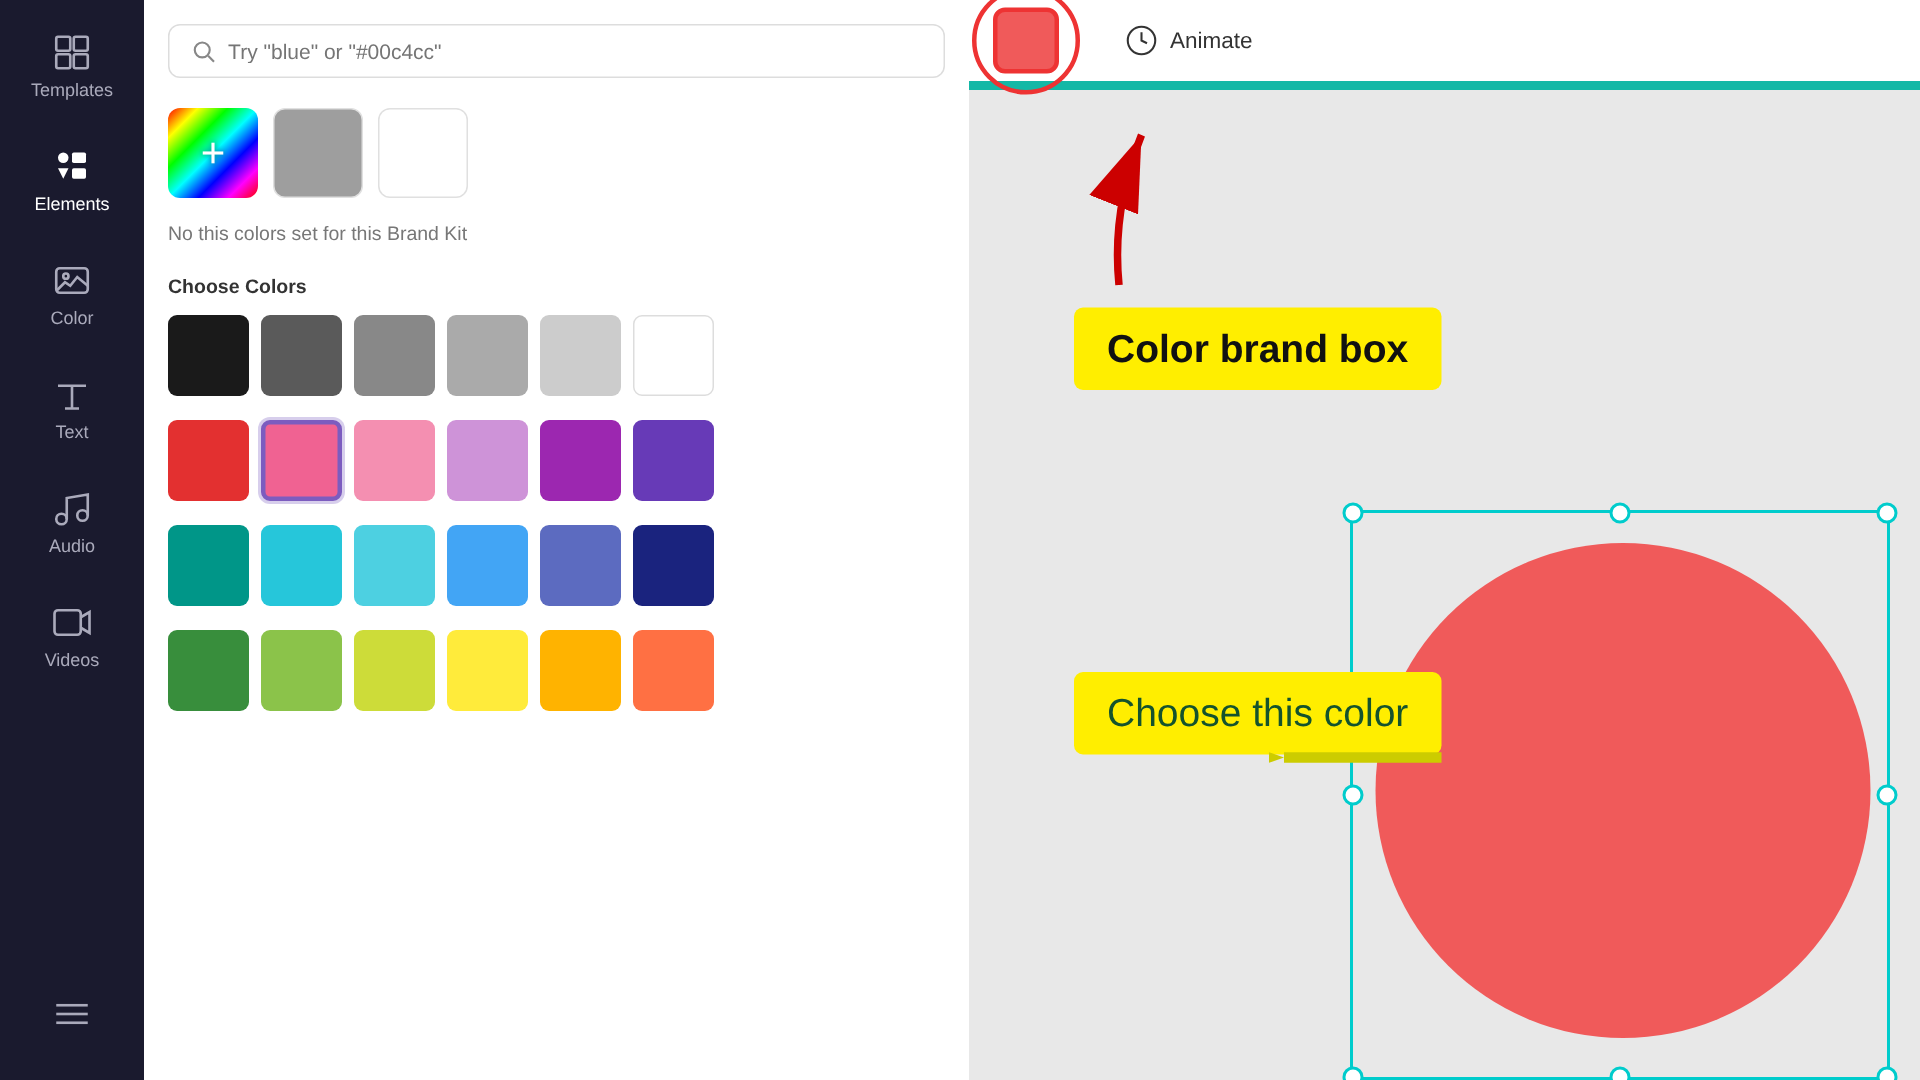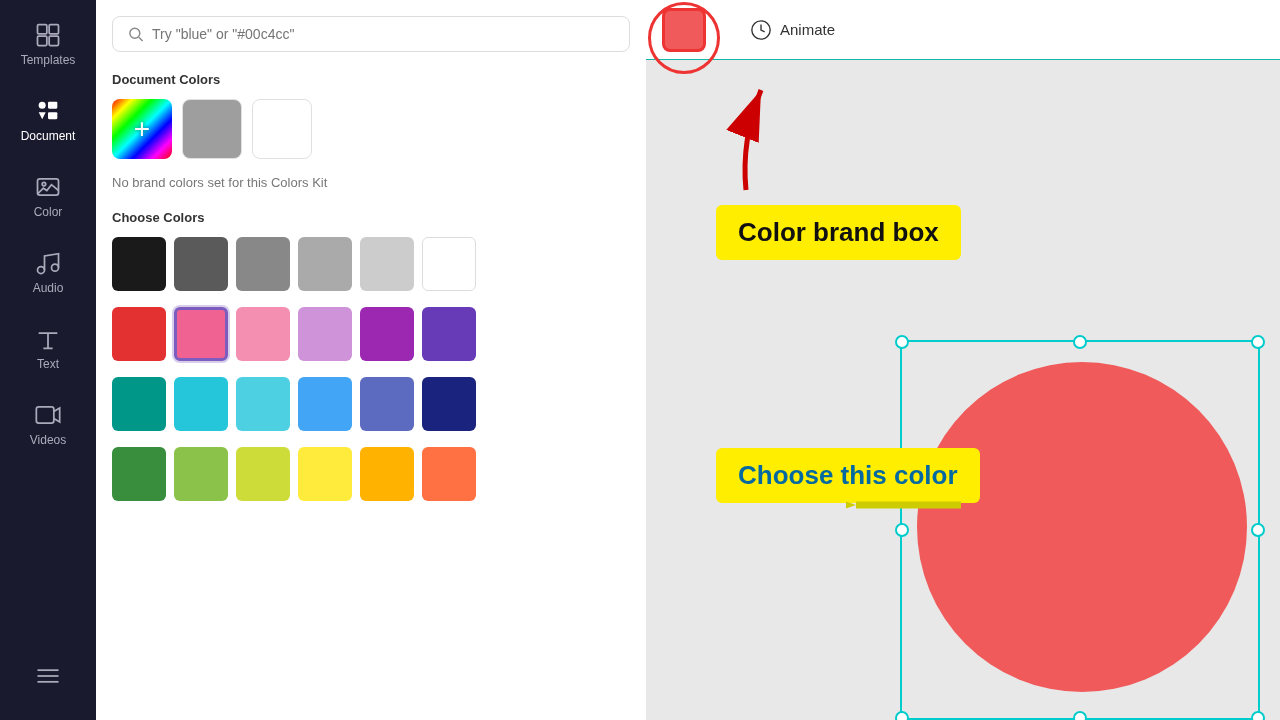--- a/index.html
+++ b/index.html
@@ -134,23 +134,24 @@
       background: #e8e8e8;
       position: relative;
       display: flex;
       flex-direction: column;
     }
 
     .toolbar {
       height: 60px;
       background: #fff;
       display: flex;
+      align-items: center;
       padding: 16px 16px;
       gap: 12px;
-      border-bottom: 1px solid #14b8a6;
+      border-bottom: 6px solid #14b8a6;
     }
 
     .color-picker-btn {
       width: 44px;
       height: 44px;
       background: #f05a5a;
       border-radius: 8px;
       border: 3px solid #e33;
       cursor: pointer;
       position: relative;
@@ -192,22 +193,22 @@
 
     
     .annotation-choose {
       position: absolute;
       top: 388px;
       left: 70px;
       background: #ffee00;
       border-radius: 6px;
       padding: 12px 22px;
       font-size: 26px;
-      font-weight: 700;
-      color: #0369a1;
+      font-weight: 400;
+      color: #14532d;
       z-index: 10;
       white-space: nowrap;
     }
 
     
     .circle-container {
       position: absolute;
       top: 280px;
       right: 20px;
       width: 360px;
@@ -263,43 +264,43 @@
     </svg>
     <span>Templates</span>
   </div>
   <div class="sidebar-item active">
     <svg viewBox="0 0 24 24" fill="currentColor">
       <circle cx="7" cy="7" r="3"></circle>
       <rect x="12" y="4" width="8" height="6" rx="1"></rect>
       <path d="M4 13l3 6h0l3-6z"></path>
       <rect x="12" y="13" width="8" height="6" rx="1"></rect>
     </svg>
-    <span>Document</span>
+    <span>Elements</span>
   </div>
   <div class="sidebar-item">
     <svg viewBox="0 0 24 24" fill="none" stroke="currentColor" stroke-width="1.5">
       <rect x="3" y="5" width="18" height="14" rx="2"></rect>
       <circle cx="8.5" cy="9.5" r="1.5"></circle>
       <path d="M21 15l-6-5-4 5-3-2-5 5"></path>
     </svg>
     <span>Color</span>
   </div>
   <div class="sidebar-item">
     <svg viewBox="0 0 24 24" fill="none" stroke="currentColor" stroke-width="1.5">
+      <path d="M4 7h16M12 7v13M8 20h8"></path>
+    </svg>
+    <span>Text</span>
+  </div>
+  <div class="sidebar-item">
+    <svg viewBox="0 0 24 24" fill="none" stroke="currentColor" stroke-width="1.5">
       <path d="M9 18V6l12-2v12"></path>
       <circle cx="6" cy="18" r="3"></circle>
       <circle cx="18" cy="16" r="3"></circle>
     </svg>
     <span>Audio</span>
-  </div>
-  <div class="sidebar-item">
-    <svg viewBox="0 0 24 24" fill="none" stroke="currentColor" stroke-width="1.5">
-      <path d="M4 7h16M12 7v13M8 20h8"></path>
-    </svg>
-    <span>Text</span>
   </div>
   <div class="sidebar-item">
     <svg viewBox="0 0 24 24" fill="none" stroke="currentColor" stroke-width="1.5">
       <rect x="2" y="5" width="15" height="14" rx="2"></rect>
       <path d="M17 9l5-3v12l-5-3"></path>
     </svg>
     <span>Videos</span>
   </div>
   <div class="sidebar-item" style="margin-top:auto;">
     <svg viewBox="0 0 24 24" fill="none" stroke="currentColor" stroke-width="1.5">
@@ -313,28 +314,27 @@
 <div class="panel">
 
   <div class="search-bar">
     <svg width="18" height="18" viewBox="0 0 24 24" fill="none" stroke="#888" stroke-width="2">
       <circle cx="11" cy="11" r="7"></circle>
       <line x1="16.5" y1="16.5" x2="22" y2="22"></line>
     </svg>
     <input type="text" placeholder="Try &quot;blue&quot; or &quot;#00c4cc&quot;" style="">
   </div>
 
-  <div class="section-title">Document Colors</div>
   <div class="color-row">
     <div class="color-swatch add-btn"></div>
     <div class="color-swatch" style="background:#9e9e9e;"></div>
     <div class="color-swatch" style="background:#ffffff;"></div>
   </div>
 
-  <div class="no-brand-text">No brand colors set for this Colors Kit</div>
+  <div class="no-brand-text">No this colors set for this Brand Kit</div>
 
   <div class="section-title">Choose Colors</div>
 
   <div class="default-colors-grid">
     <div class="dc-swatch" style="background:#1a1a1a;"></div>
     <div class="dc-swatch" style="background:#5a5a5a;"></div>
     <div class="dc-swatch" style="background:#888888;"></div>
     <div class="dc-swatch" style="background:#aaaaaa;"></div>
     <div class="dc-swatch" style="background:#cccccc;"></div>
     <div class="dc-swatch" style="background:#ffffff; border:1.5px solid #ddd;"></div>

